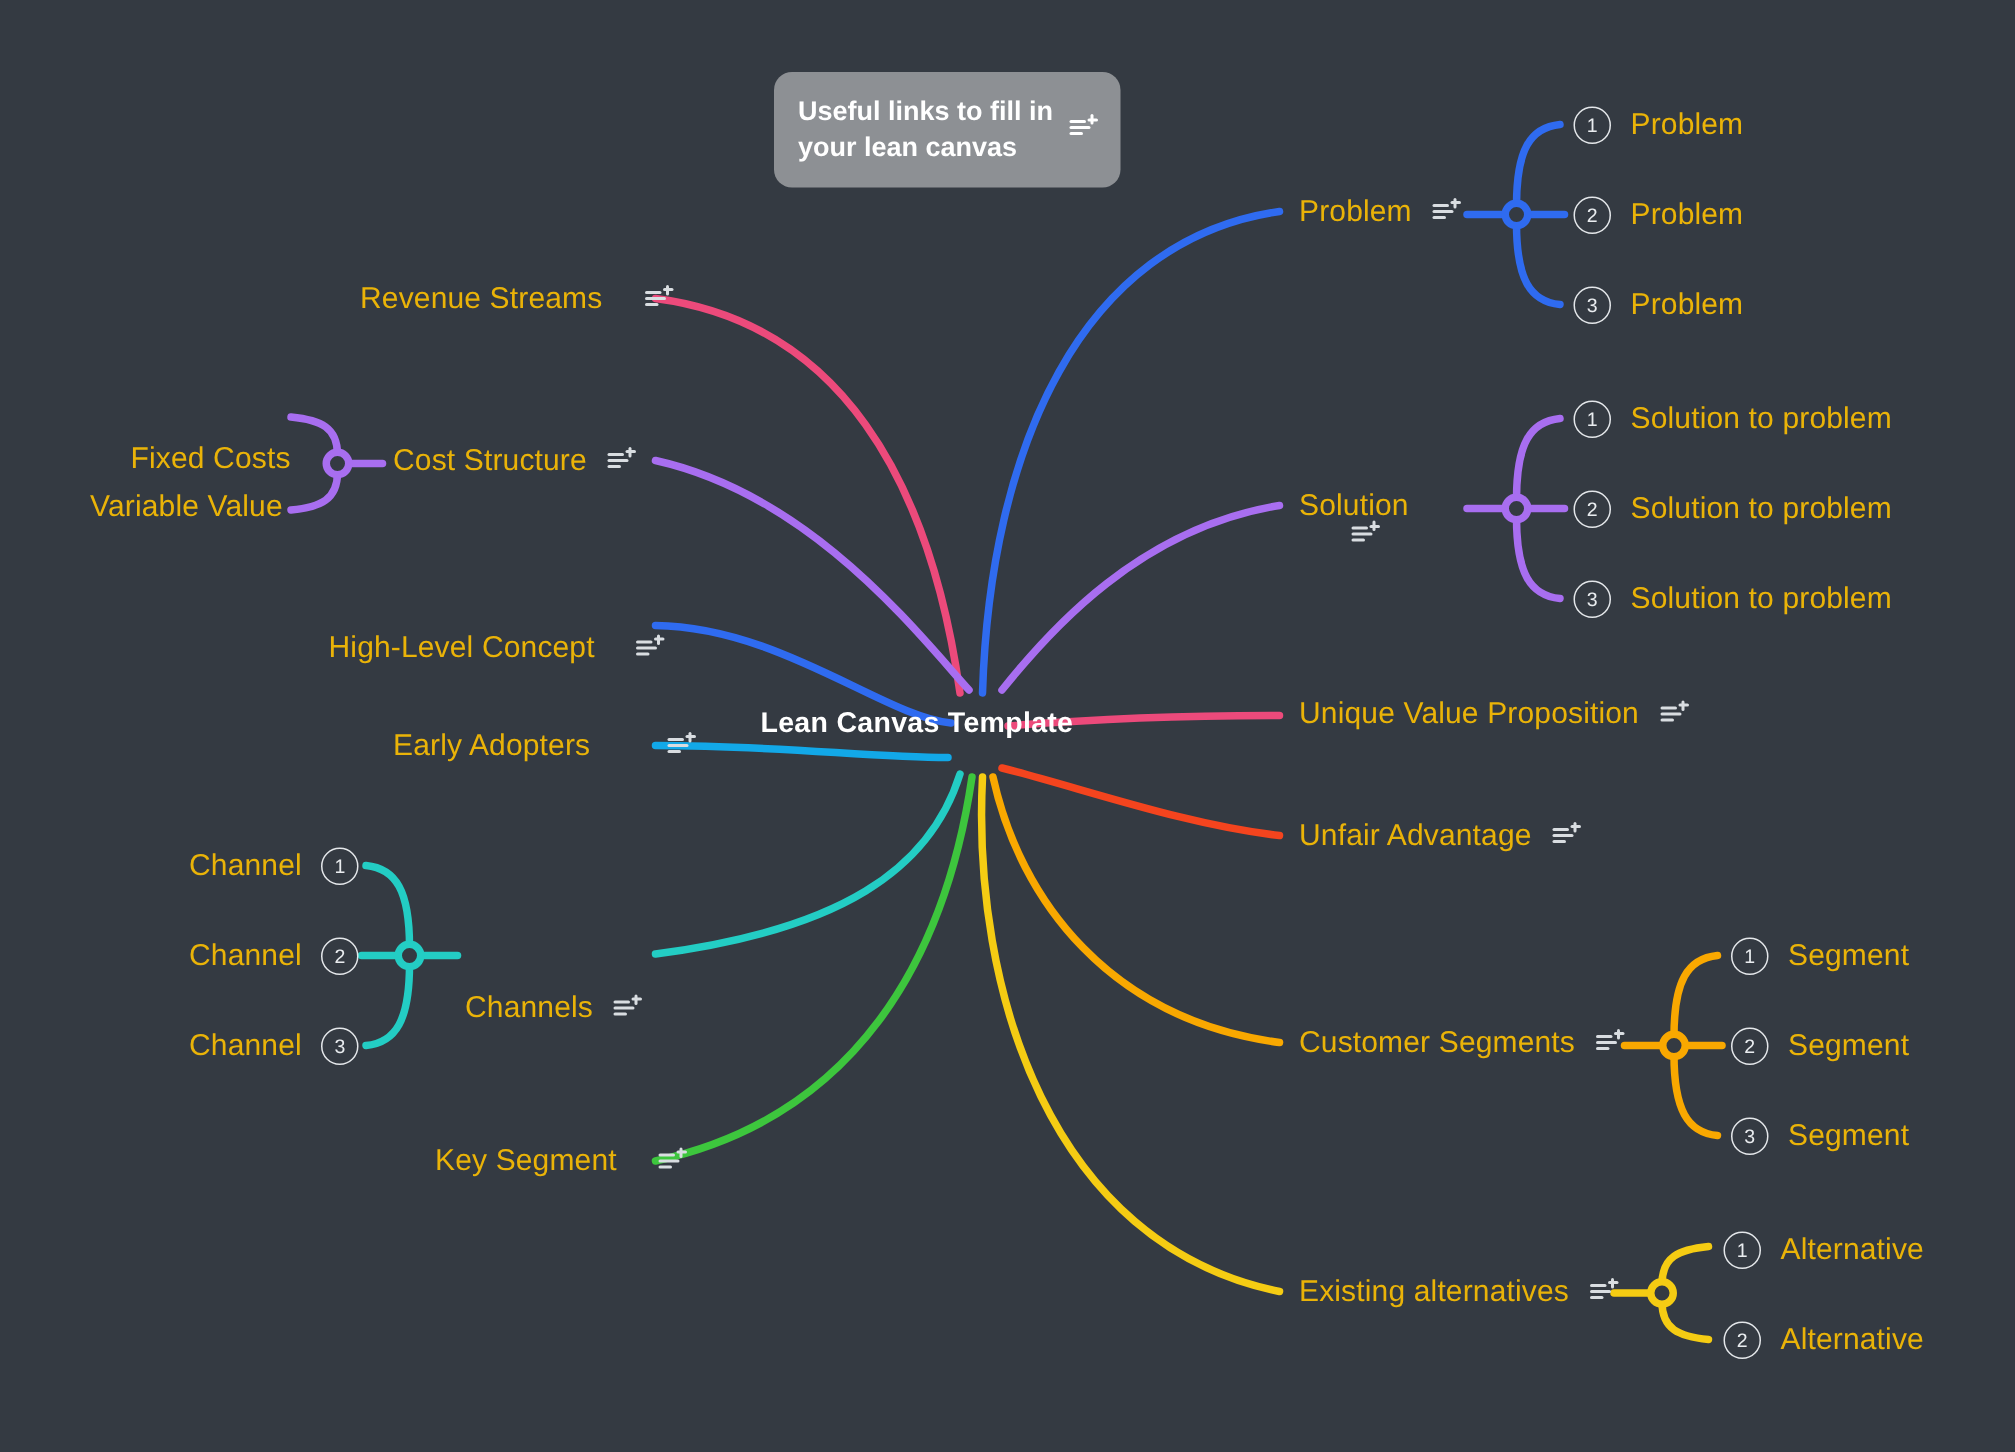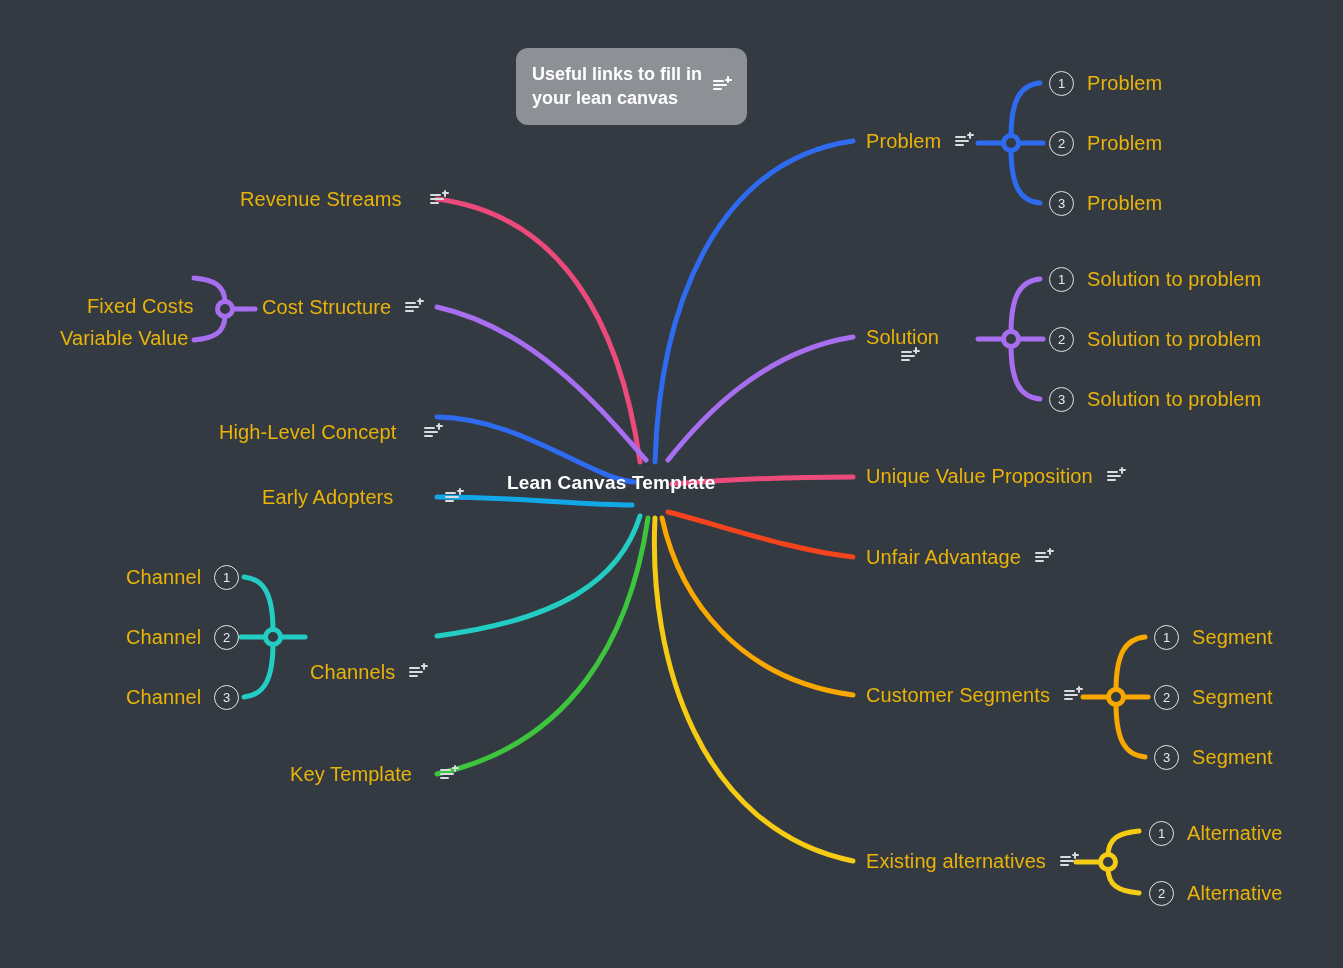--- a/index.html
+++ b/index.html
@@ -371,21 +371,21 @@
   <div class="node" style="left:126px; top:625px;">
     <span class="node-label">Channel</span>
     <span class="badge badge-gap-left">2</span>
   </div>
   <div class="node" style="left:126px; top:685px;">
     <span class="node-label">Channel</span>
     <span class="badge badge-gap-left">3</span>
   </div>
 
   <div class="node" style="left:290px; top:763px;">
-    <span class="node-label lbl-gap-left">Key Template</span>
+    <span class="node-label lbl-gap-left">Key Segment</span>
     <span class="note-icon lbl-gap-right">
       <i class="l1"></i>
         <i class="l2"></i>
         <i class="l3"></i>
       <span class="plus-v"></span>
         <span class="plus-h"></span>
     </span>
   </div>
 
 </div>

